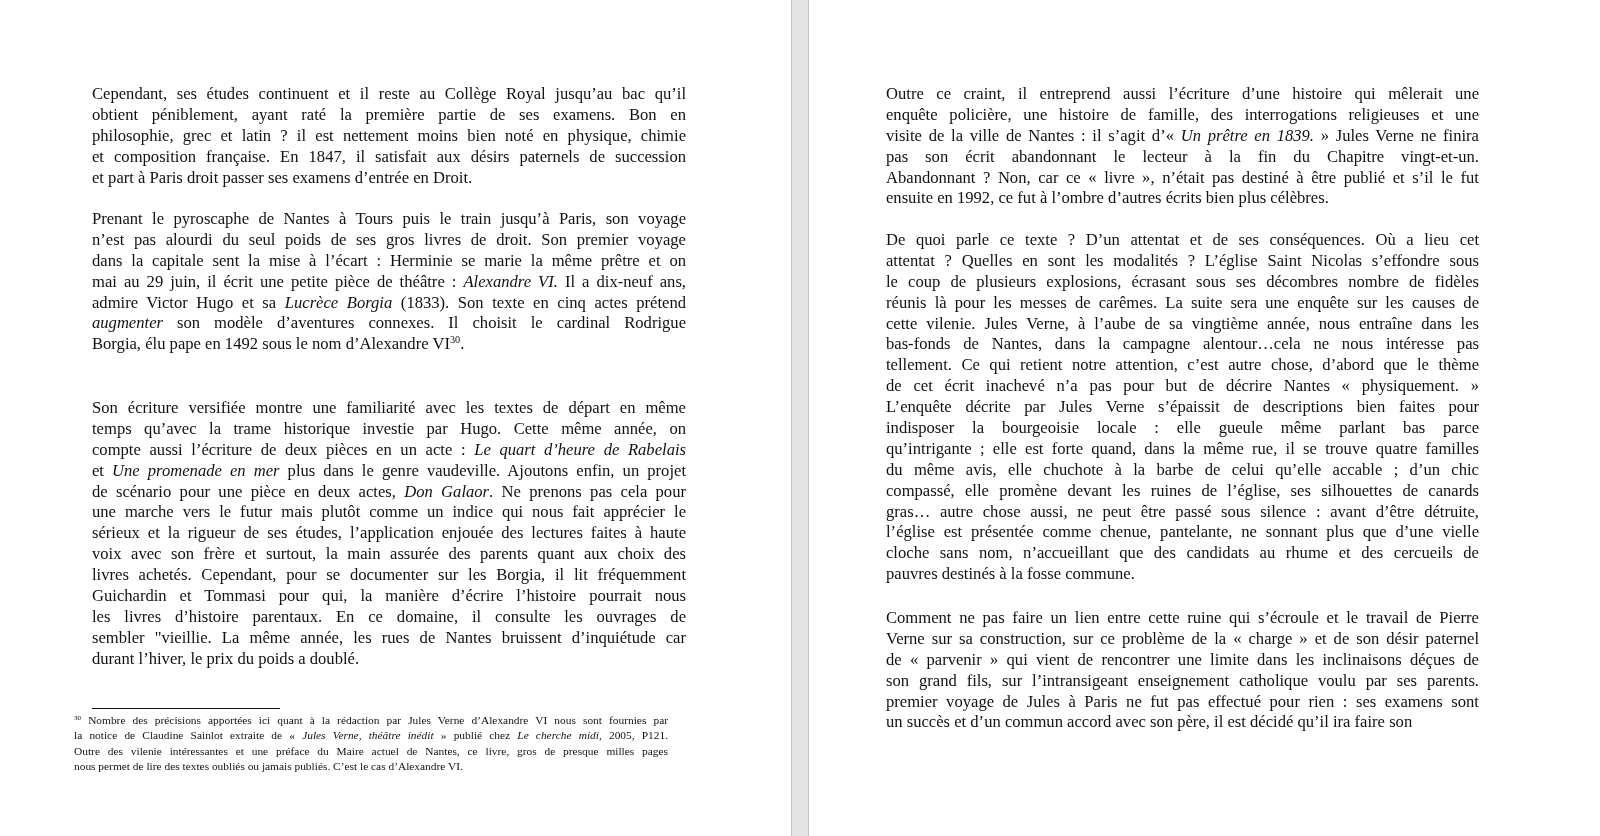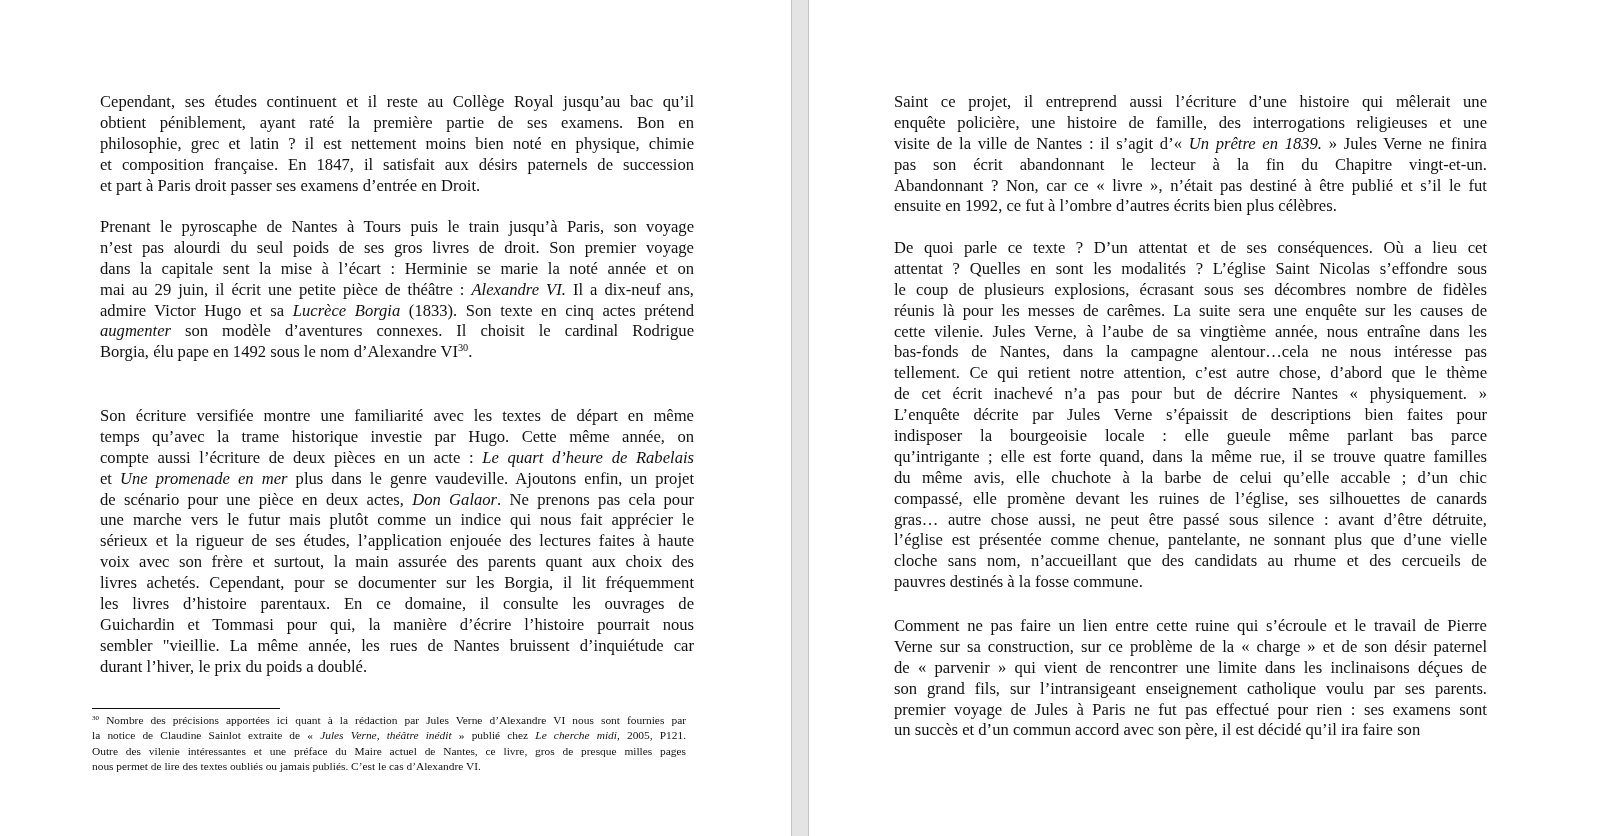--- a/index.html
+++ b/index.html
@@ -16,89 +16,89 @@
     #page-right { left: 809px; width: 791px; }
     .gutter {
       position: absolute; top: 0; left: 791px; width: 18px; height: 836px;
       background: #e4e4e4;
       border-left: 1px solid #c4c4c4; border-right: 1px solid #c4c4c4;
       box-sizing: border-box;
     }
     .col { position: absolute; }
     #page-left .col { left: 92px; width: 594px; }
     #page-right .col { left: 77px; width: 593px; }
-    .para { margin: 8px; }
+    .para { margin: 0; }
     .line {
       display: block; height: 20.9px; line-height: 20.9px;
       font-size: 16.6px; white-space: nowrap;
       text-align: justify; text-align-last: justify;
       overflow: visible;
     }
     .line.last { text-align-last: left; }
     .line i { font-style: italic; }
     .fn-rule {
       position: absolute; left: 92px; top: 708px; width: 188px; height: 0;
       border-top: 1px solid #111;
     }
-    .fn { position: absolute; left: 92px; top: 713px; width: 594px; }
+    .fn { position: absolute; left: 74px; top: 713px; width: 594px; }
     .fn .line { font-size: 11.4px; height: 15.4px; line-height: 15.4px; }
     sup { font-size: 0.62em; vertical-align: 0.55em; line-height: 0; }
   </style>
 </head>
 <body>
 
 <div class="page" id="page-left">
   <div class="col" id="left-col">
       <div class="para" style="position: absolute; left: 0px; width: 100%; top: 84px;">
         <span class="line">Cependant, ses études continuent et il reste au Collège Royal jusqu’au bac qu’il</span>
         <span class="line">obtient péniblement, ayant raté la première partie de ses examens. Bon en</span>
         <span class="line">philosophie, grec et latin ? il est nettement moins bien noté en physique, chimie</span>
         <span class="line">et composition française. En 1847, il satisfait aux désirs paternels de succession</span>
         <span class="line last">et part à Paris droit passer ses examens d’entrée en Droit.</span>
       </div>
       <div class="para" style="position: absolute; left: 0px; width: 100%; top: 209px;">
         <span class="line">Prenant le pyroscaphe de Nantes à Tours puis le train jusqu’à Paris, son voyage</span>
         <span class="line">n’est pas alourdi du seul poids de ses gros livres de droit. Son premier voyage</span>
-        <span class="line">dans la capitale sent la mise à l’écart : Herminie se marie la noté année et on</span>
+        <span class="line">dans la capitale sent la mise à l’écart : Herminie se marie la même prêtre et on</span>
         <span class="line">mai au 29 juin, il écrit une petite pièce de théâtre : <i>Alexandre VI.</i> Il a dix-neuf ans,</span>
         <span class="line">admire Victor Hugo et sa <i>Lucrèce Borgia</i> (1833). Son texte en cinq actes prétend</span>
         <span class="line"><i>augmenter</i> son modèle d’aventures connexes. Il choisit le cardinal Rodrigue</span>
         <span class="line last">Borgia, élu pape en 1492 sous le nom d’Alexandre VI<sup>30</sup>.</span>
       </div>
       <div class="para" style="position: absolute; left: 0px; width: 100%; top: 398px;">
         <span class="line">Son écriture versifiée montre une familiarité avec les textes de départ en même</span>
         <span class="line">temps qu’avec la trame historique investie par Hugo. Cette même année, on</span>
         <span class="line">compte aussi l’écriture de deux pièces en un acte : <i>Le quart d’heure de Rabelais</i></span>
         <span class="line">et <i>Une promenade en mer</i> plus dans le genre vaudeville. Ajoutons enfin, un projet</span>
         <span class="line">de scénario  pour une pièce en deux actes, <i>Don Galaor</i>. Ne prenons pas cela pour</span>
         <span class="line">une marche vers le futur mais plutôt comme un indice qui nous fait apprécier le</span>
         <span class="line">sérieux et la rigueur de ses études, l’application enjouée des lectures faites à haute</span>
         <span class="line">voix avec son frère et surtout, la main assurée des parents quant aux choix des</span>
         <span class="line">livres achetés. Cependant, pour se documenter sur les Borgia, il lit fréquemment</span>
+        <span class="line">Guichardin et Tommasi pour qui, la manière d’écrire l’histoire pourrait nous</span>
         <span class="line">les livres d’histoire parentaux. En ce domaine, il consulte les ouvrages de</span>
-        <span class="line">Guichardin et Tommasi pour qui, la manière d’écrire l’histoire pourrait nous</span>
         <span class="line">sembler "vieillie. La même année, les rues de Nantes bruissent d’inquiétude car</span>
         <span class="line last">durant l’hiver, le prix du poids a doublé.</span>
       </div>
     </div>
   <div class="fn-rule"></div>
   <div class="fn" id="left-fn">
       <span class="line"><sup>30</sup> Nombre des précisions apportées ici quant à la rédaction par Jules Verne d’Alexandre VI nous sont fournies par</span>
       <span class="line">la notice de Claudine Sainlot extraite de « <i>Jules Verne, théâtre inédit</i> » publié chez <i>Le cherche midi</i>, 2005, P121.</span>
       <span class="line">Outre des vilenie intéressantes et une préface du Maire actuel de Nantes, ce livre, gros de presque milles pages</span>
       <span class="line last">nous permet de lire des textes oubliés ou jamais publiés. C’est le cas d’Alexandre VI.</span>
     </div>
 </div>
 
 <div class="gutter"></div>
 
 <div class="page" id="page-right">
   <div class="col" id="right-col">
       <div class="para" style="position: absolute; left: 0px; width: 100%; top: 84px;">
-        <span class="line">Saint ce projet, il entreprend aussi l’écriture d’une histoire qui mêlerait une</span>
+        <span class="line">Outre ce craint, il entreprend aussi l’écriture d’une histoire qui mêlerait une</span>
         <span class="line">enquête policière, une histoire de famille, des interrogations religieuses et une</span>
         <span class="line">visite de la ville de Nantes : il s’agit d’« <i>Un prêtre en 1839.</i> » Jules Verne ne finira</span>
         <span class="line">pas son écrit abandonnant le lecteur à la fin du Chapitre vingt-et-un.</span>
         <span class="line">Abandonnant ? Non, car ce « livre », n’était pas destiné à être publié et s’il le fut</span>
         <span class="line last">ensuite en 1992, ce fut à l’ombre d’autres écrits bien plus célèbres.</span>
       </div>
       <div class="para" style="position: absolute; left: 0px; width: 100%; top: 230px;">
         <span class="line">De quoi parle ce texte ? D’un attentat et de ses conséquences. Où a lieu cet</span>
         <span class="line">attentat ? Quelles en sont les modalités ?  L’église Saint Nicolas s’effondre sous</span>
         <span class="line">le coup de plusieurs explosions, écrasant sous ses décombres nombre de fidèles</span>

